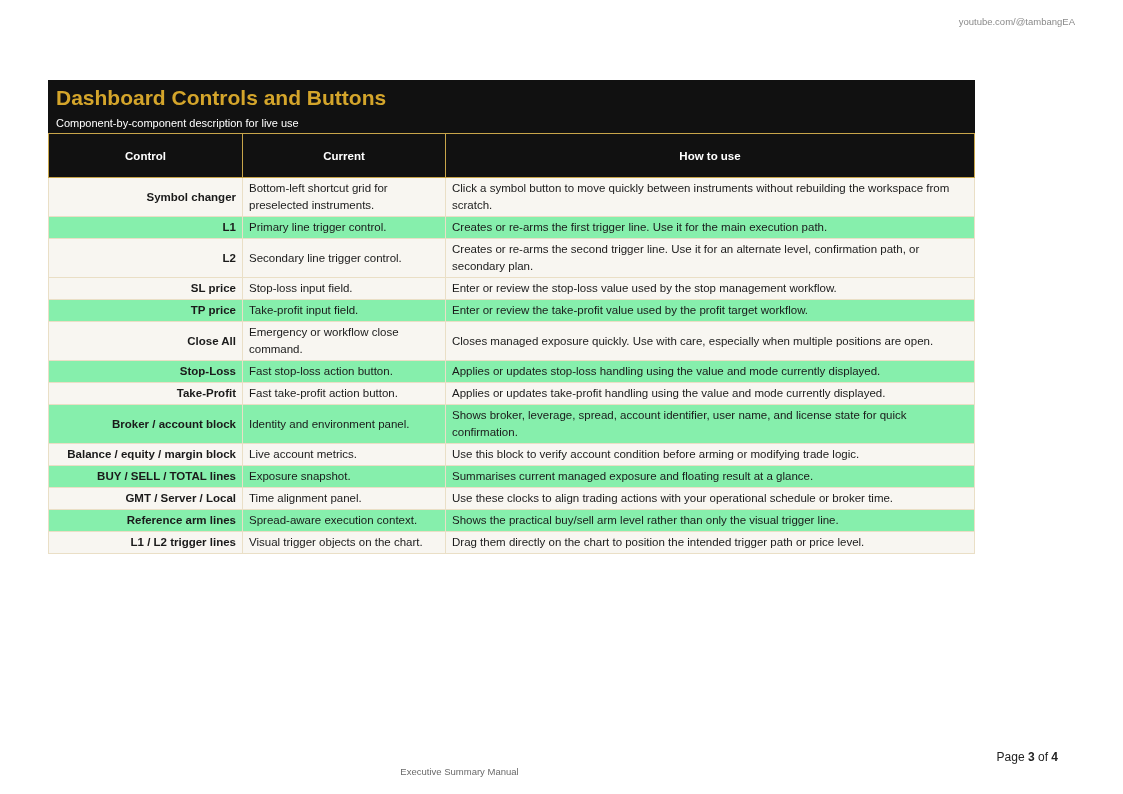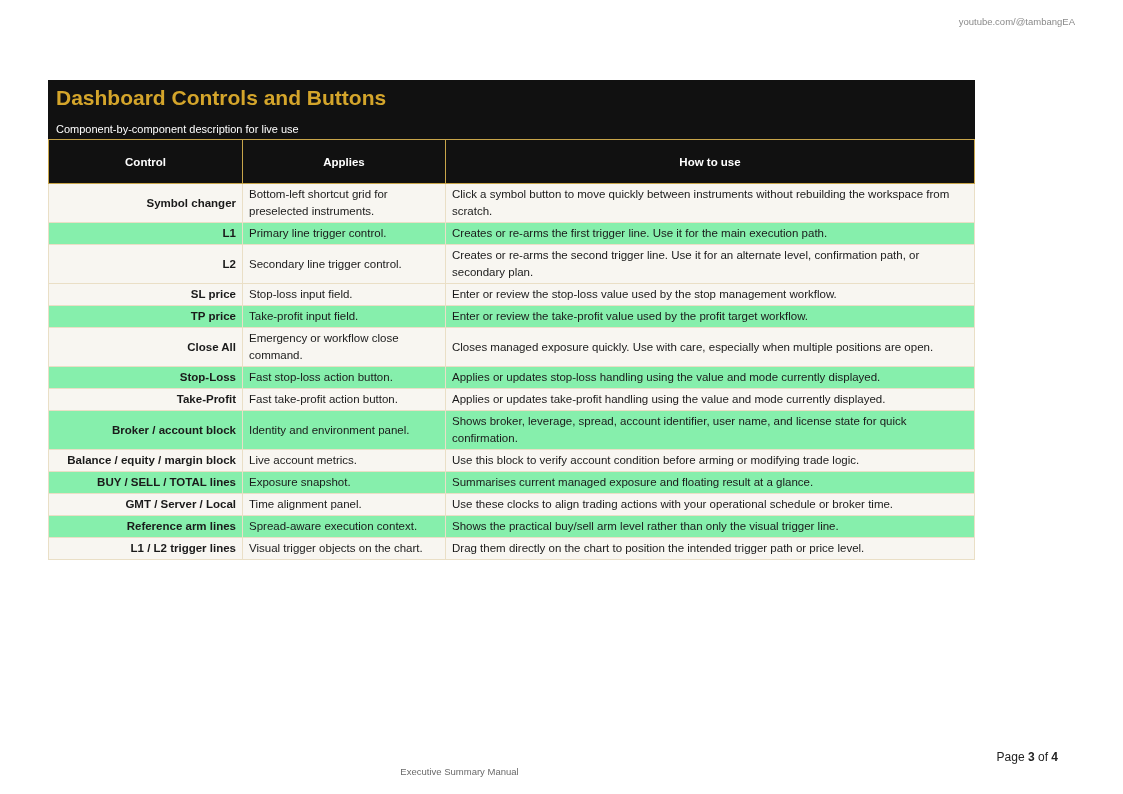--- a/index.html
+++ b/index.html
@@ -1,21 +1,21 @@
 <!DOCTYPE html>
 <html><head>
 <meta charset="utf-8">
 <style>
   html,body{margin:0;padding:0;background:#ffffff;}
   body{width:1123px;height:794px;position:relative;overflow:hidden;font-family:"Liberation Sans",sans-serif;color:#1a1a1a;}
   .watermark{position:absolute;top:16px;right:48px;font-size:9.5px;color:#8a8a8a;}
   .block{position:absolute;left:48px;top:80px;width:927px;}
   .banner{background:#111111;padding:6px 8px 3px 8px;}
   .title{color:#d4a52b;font-size:21px;font-weight:bold;line-height:24px;}
-  .subtitle{color:#ffffff;font-size:11px;line-height:14px;margin-top:12px;}
+  .subtitle{color:#ffffff;font-size:11px;line-height:14px;margin-top:6px;}
   table{border-collapse:collapse;width:100%;table-layout:fixed;font-size:11.5px;}
   th{background:#111111;color:#ffffff;font-weight:bold;height:19px;border:1px solid #c8a54a;padding:12px;text-align:center;}
   td{border:1px solid #eadfc6;padding:2px 6px;line-height:17px;vertical-align:middle;}
   td.ctl{text-align:right;font-weight:bold;}
   tr.odd td{background:#f8f6f1;}
   tr.even td{background:#86efac;}
   .footer-page{position:absolute;right:65px;top:750px;font-size:12px;color:#222;}
   .footer-page b{font-weight:bold;}
   .footer-center{position:absolute;left:0;width:919px;top:766px;text-align:center;font-size:9.5px;color:#6a6a6a;}
 </style>
@@ -31,21 +31,21 @@
   </div>
   <table>
     <colgroup>
       <col style="width:194px">
       <col style="width:203px">
       <col>
     </colgroup>
     <thead>
       <tr>
         <th>Control</th>
-        <th>Applies</th>
+        <th>Current</th>
         <th>How to use</th>
       </tr>
     </thead>
     <tbody id="tbody">
         <tr class="odd">
           <td class="ctl">Symbol changer</td>
           <td>Bottom-left shortcut grid for preselected instruments.</td>
           <td>Click a symbol button to move quickly between instruments without rebuilding the workspace from scratch.</td>
         </tr>
         <tr class="even">

